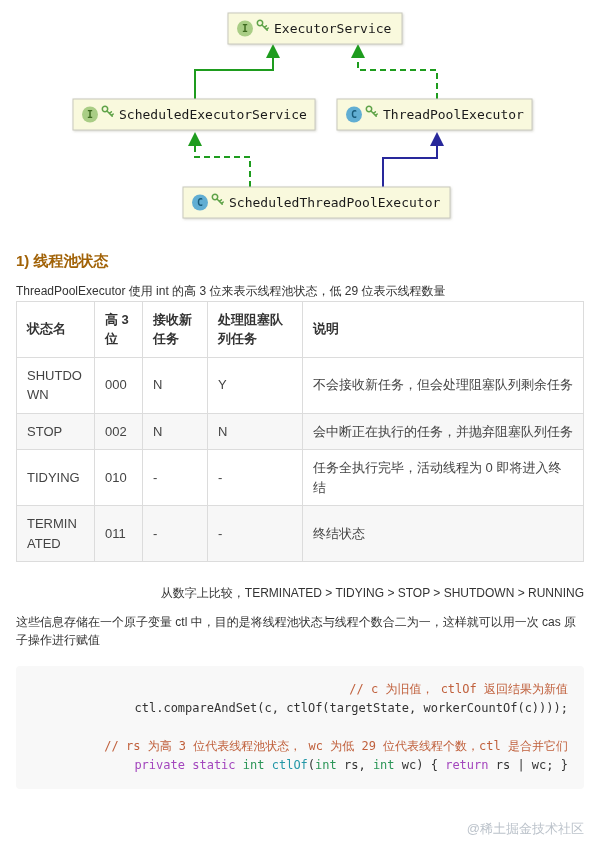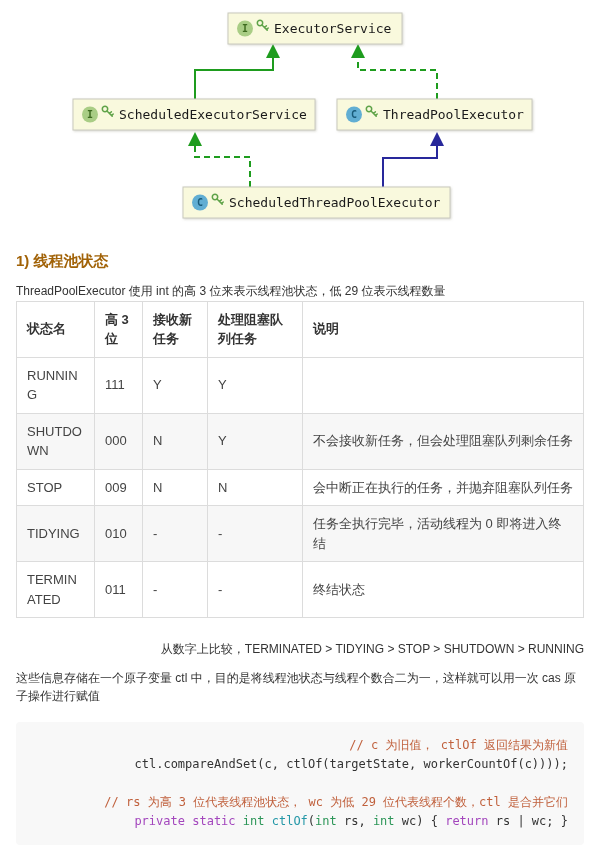--- a/index.html
+++ b/index.html
@@ -118,36 +118,29 @@
           <tr>
             <th>状态名</th>
             <th>高 3 位</th>
             <th>接收新任务</th>
             <th>处理阻塞队列任务</th>
             <th>说明</th>
           </tr>
         </thead>
       <tbody>
           <tr>
-            <td>RUNNING</td>
-            <td>111</td>
-            <td>Y</td>
-            <td>Y</td>
-            <td></td>
-          </tr>
-          <tr>
             <td>SHUTDOWN</td>
             <td>000</td>
             <td>N</td>
             <td>Y</td>
             <td>不会接收新任务，但会处理阻塞队列剩余任务</td>
           </tr>
           <tr>
             <td>STOP</td>
-            <td>009</td>
+            <td>002</td>
             <td>N</td>
             <td>N</td>
             <td>会中断正在执行的任务，并抛弃阻塞队列任务</td>
           </tr>
           <tr>
             <td>TIDYING</td>
             <td>010</td>
             <td>-</td>
             <td>-</td>
             <td>任务全执行完毕，活动线程为 0 即将进入终结</td>
@@ -163,13 +156,14 @@
     </table>
 
     <p class="cmp">从数字上比较，TERMINATED &gt; TIDYING &gt; STOP &gt; SHUTDOWN &gt; RUNNING</p>
 
     <p class="ctl">这些信息存储在一个原子变量 ctl 中，目的是将线程池状态与线程个数合二为一，这样就可以用一次 cas 原子操作进行赋值</p>
 
     <pre class="code"><div class="code-line"><span class="tok-cmt">// c 为旧值， ctlOf 返回结果为新值</span></div><div class="code-line"><span>ctl.compareAndSet(c, ctlOf(targetState, workerCountOf(c))));</span></div><div class="code-line">&nbsp;</div><div class="code-line"><span class="tok-cmt">// rs 为高 3 位代表线程池状态， wc 为低 29 位代表线程个数，ctl 是合并它们</span></div><div class="code-line"><span class="tok-kw">private</span><span> </span><span class="tok-kw">static</span><span> </span><span class="tok-type">int</span><span> </span><span class="tok-fn">ctlOf</span><span>(</span><span class="tok-type">int</span><span> rs, </span><span class="tok-type">int</span><span> wc) { </span><span class="tok-kw">return</span><span> rs | wc; }</span></div></pre>
 
   </div>
 
+  <div class="watermark">@稀土掘金技术社区</div>
 </div>
 
 </body></html>

